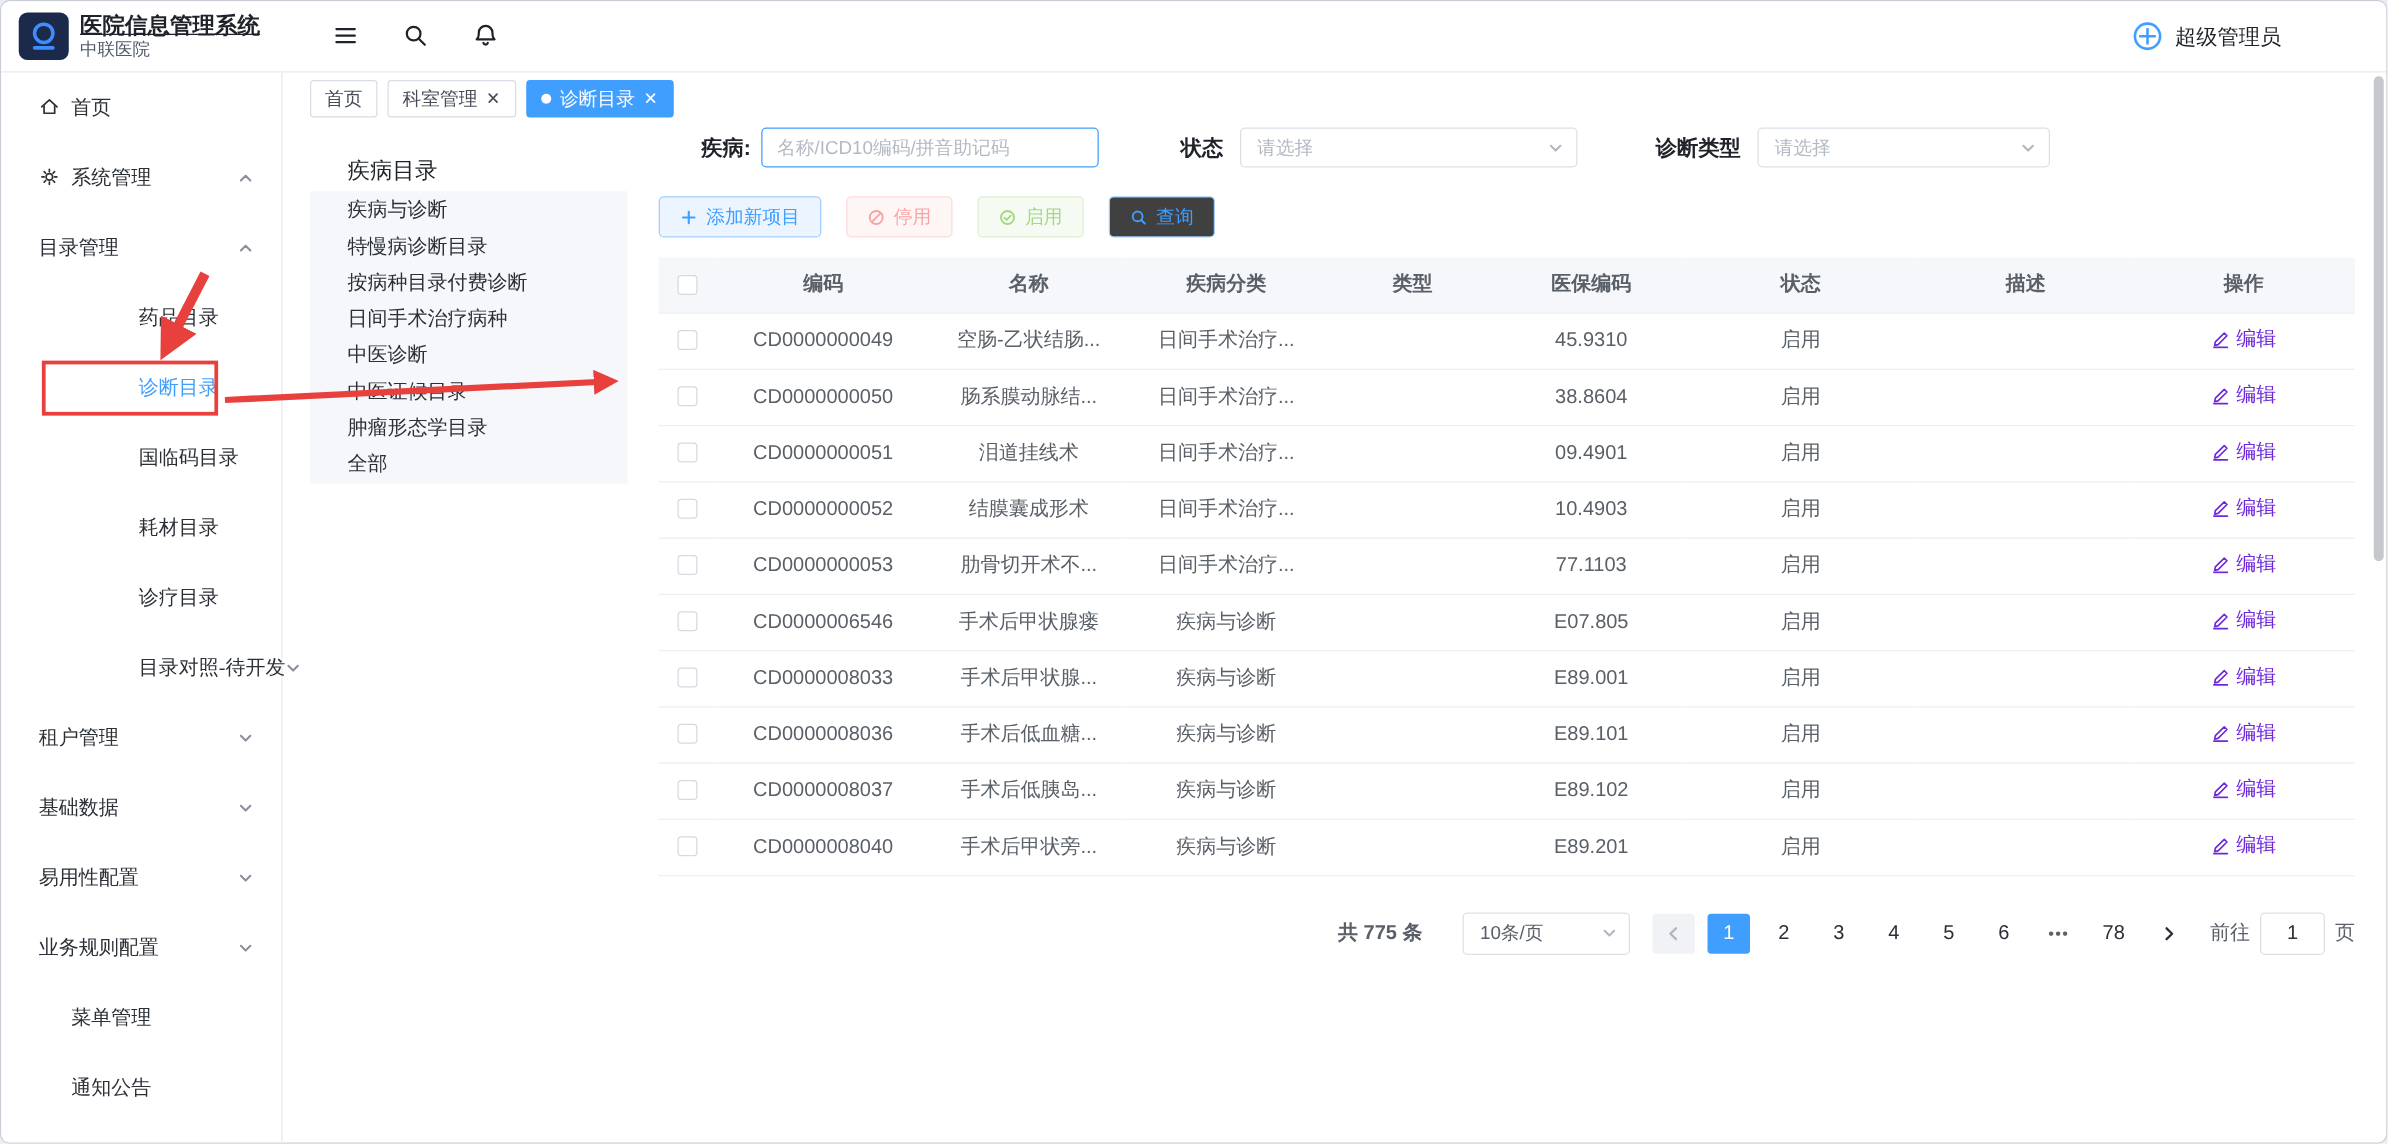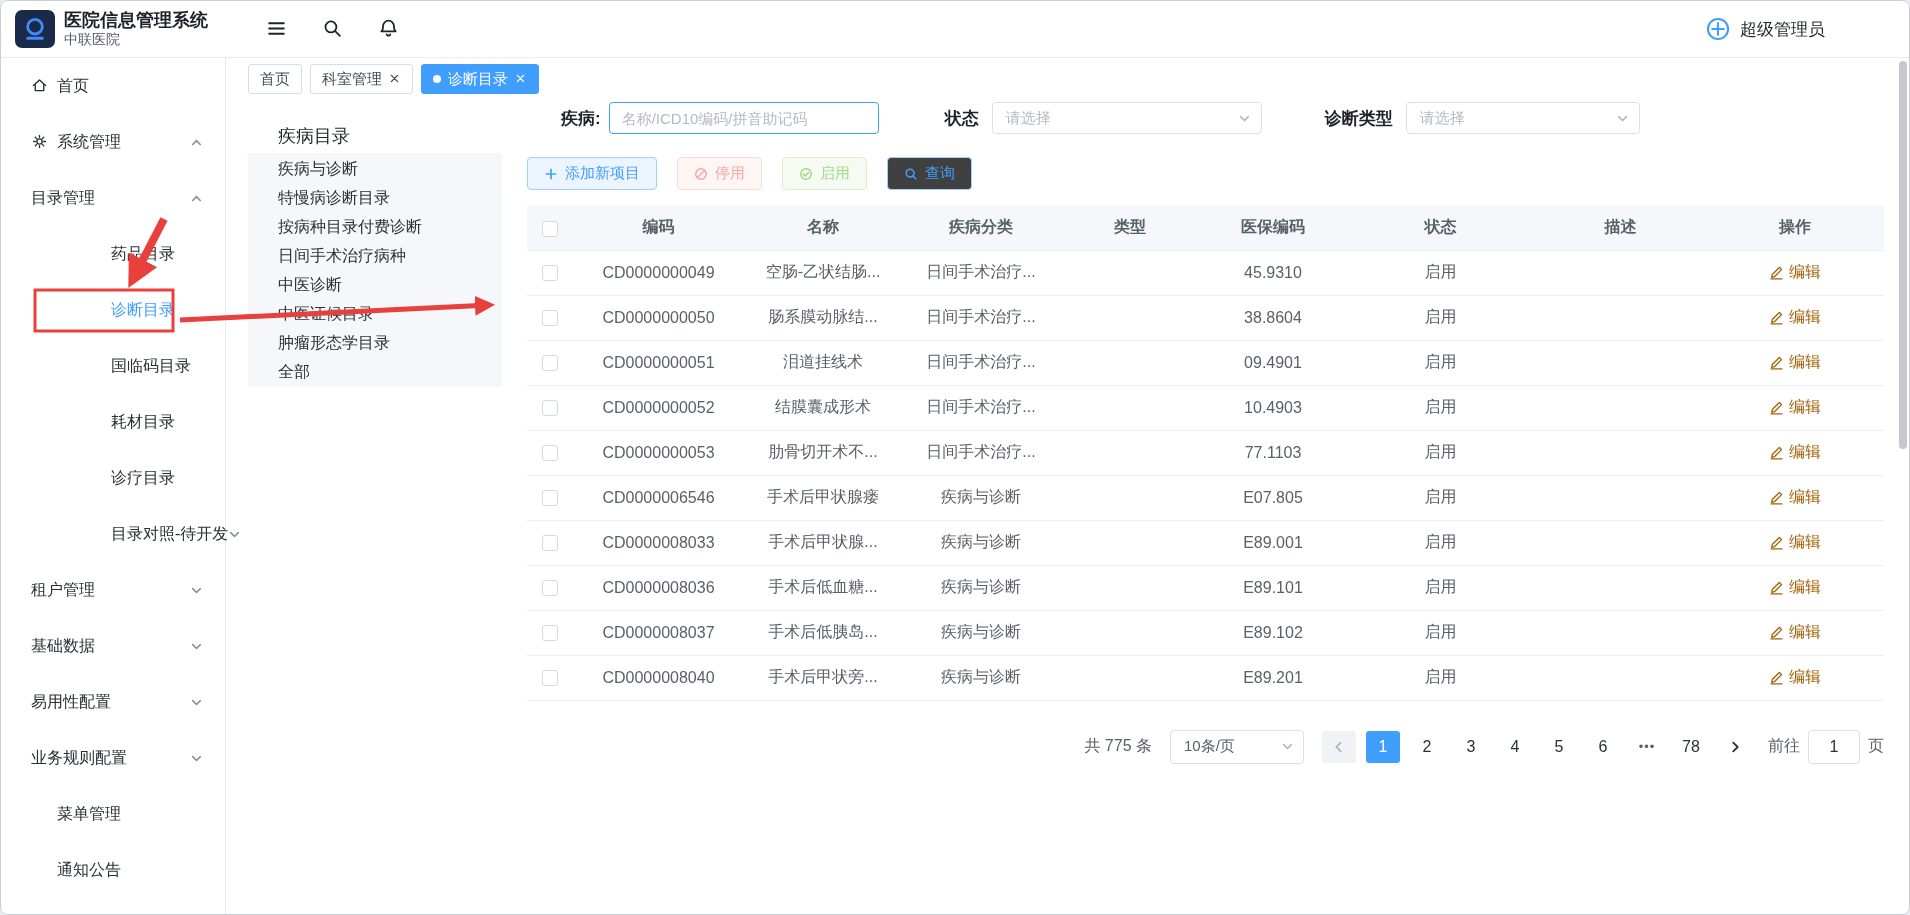--- a/index.html
+++ b/index.html
@@ -3,21 +3,21 @@
 <meta charset="utf-8">
 <style>
   * { margin:0; padding:0; box-sizing:border-box; }
   body { width:1910px; height:915px; background:#e9edf2; font-family:"Liberation Sans","DejaVu Sans",sans-serif; }
   .app { position:relative; width:1910px; height:915px; background:#fff; border:1px solid #c9ced6; border-radius:8px; overflow:hidden; color:#303133; }
 
   
   .topbar { position:absolute; top:0; left:0; right:0; height:57px; display:flex; align-items:center; background:#fff; border-bottom:1px solid #e8eaec; z-index:5; }
   .brand { width:225px; display:flex; align-items:center; padding-left:14px; gap:9px; flex:none; }
   .logo { width:40px; height:38px; border-radius:7px; background:#1b2a4a; display:flex; align-items:center; justify-content:center; flex:none; }
-  .brand-title { font-size:18px; font-weight:700; color:#1f2329; line-height:1.15; white-space:nowrap; }
+  .brand-title { font-size:18px; font-weight:700; color:#1f2329; line-height:1.15; white-space:nowrap;text-decoration:underline; }
   .brand-sub { font-size:14px; color:#4e5969; line-height:1.25; }
   .top-icons { display:flex; align-items:center; margin-left:40px; gap:34px; color:#1f2329; }
   .top-icon { width:22px; height:22px; display:flex; cursor:pointer; }
   .top-user { margin-left:auto; margin-right:84px; display:flex; align-items:center; gap:9px; cursor:pointer; }
   .top-user .uicon { color:#409eff; display:flex; }
   .top-user .uname { font-size:17px; color:#1f2329; }
 
   
   .sidebar { position:absolute; top:57px; left:0; bottom:0; width:225px; background:#fff; border-right:1px solid #e8eaec; z-index:4; }
   .side-item { height:56px; display:flex; align-items:center; font-size:16px; color:#2b2f36; cursor:pointer; padding-left:30px; padding-right:22px; white-space:nowrap; }
@@ -61,26 +61,26 @@
   .btn-enable  { background:#f0f9eb; border-color:#c2e7b0; color:#67c23a; opacity:.62; cursor:not-allowed; }
   .btn-query { background:#404040; border-color:#a0cfff; color:#409eff; }
 
   .table-wrap { margin-top:16px; }
   table.grid { width:1357px; border-collapse:collapse; table-layout:fixed; }
   col.c0{width:46px} col.c1{width:171px} col.c2{width:158px} col.c3{width:158px} col.c4{width:140px}
   col.c5{width:146px} col.c6{width:189px} col.c7{width:171px} col.c8{width:178px}
   .grid th { background:#f5f7fa; height:44px; font-size:16px; font-weight:700; color:#5a6068; text-align:center; border-bottom:1px solid #ebeef5; white-space:nowrap; }
   .grid td { height:45px; font-size:16px; color:#5a6068; text-align:center; border-bottom:1px solid #ebeef5; background:#fff; white-space:nowrap; overflow:hidden; }
   .cb { display:inline-block; width:16px; height:16px; border:1px solid #d5d9e0; border-radius:3px; background:#fff; vertical-align:middle; cursor:pointer; }
-  .edit-link { color:#a16207; display:inline-flex; align-items:center; gap:5px; cursor:pointer; font-size:16px; }
+  .edit-link { color:#6d28d9; display:inline-flex; align-items:center; gap:5px; cursor:pointer; font-size:16px; }
   .edit-ic { display:flex; }
 
   
   .pager { margin-top:29px; display:flex; align-items:center; justify-content:flex-end; font-size:16px; color:#5a6068; }
-  .pager .total { margin-right:18px; }
+  .pager .total { margin-right:32px;font-weight:bold; }
   .psize { width:134px; height:34px; border:1px solid #dcdfe6; border-radius:4px; display:flex; align-items:center; justify-content:space-between; padding:0 9px 0 13px; color:#5a6068; cursor:pointer; font-size:15px; margin-right:18px; background:#fff; }
   .psize .chev { color:#b0b6bf; display:flex; }
   .pbtn { width:34px; height:32px; border:none; background:#f0f2f5; border-radius:3px; display:flex; align-items:center; justify-content:center; color:#b0b6bf; cursor:pointer; margin-right:5px; }
   .pbtn.next { background:transparent; color:#2b2f36; margin-right:0; margin-left:5px; }
   .pages { display:flex; align-items:center; }
   .page-item { min-width:34px; height:32px; margin:0 5px; display:flex; align-items:center; justify-content:center; border-radius:3px; cursor:pointer; color:#2b2f36; font-size:16px; }
   .page-item.active { background:#409eff; color:#fff; }
   .page-item.more { font-size:13px; letter-spacing:1px; color:#5a6068; }
   .goto-label { margin-left:16px; margin-right:8px; }
   .goto { width:52px; height:34px; border:1px solid #dcdfe6; border-radius:4px; text-align:center; font-size:16px; color:#303133; outline:none; font-family:inherit; }

